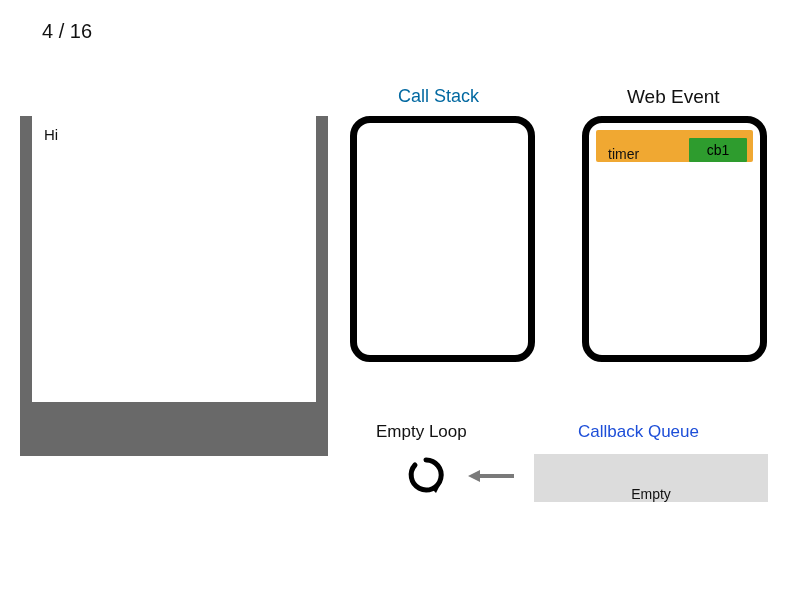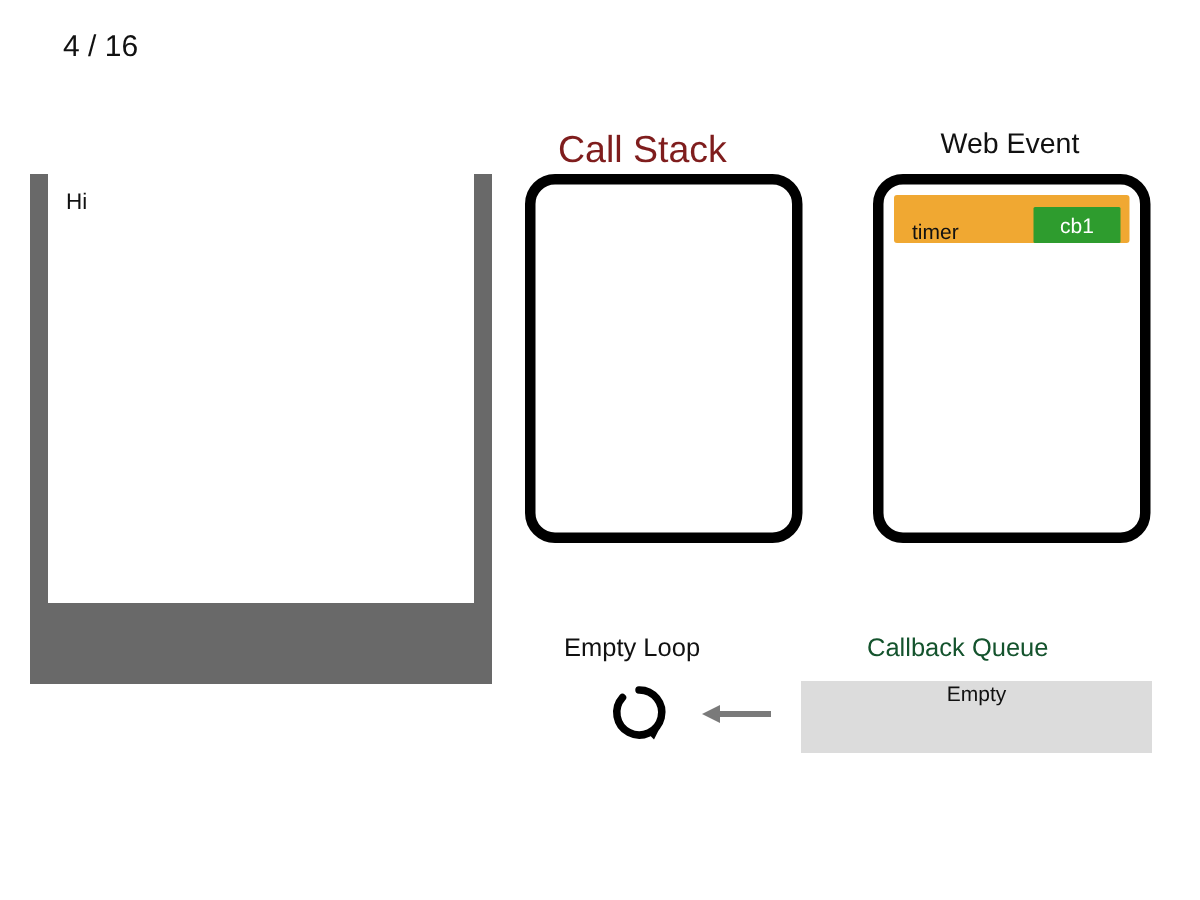--- a/index.html
+++ b/index.html
@@ -39,23 +39,23 @@
       padding: 10px 12px;
     }
     .console-line {
       font-size: 15px;
       color: #111;
       margin-bottom: 10px;
     }
     .stack-title {
       position: absolute;
       top: 86px;
-      left: 372px;
-      font-size: 25px;
-      color: #7f1d1d;
+      left: 398px;
+      font-size: 18px;
+      color: #0369a1;
     }
     .apis-title {
       position: absolute;
       top: 86px;
       left: 627px;
       font-size: 19px;
       color: #111;
     }
     .rounded-box {
       position: absolute;
@@ -76,21 +76,21 @@
       padding: 0 6px;
       gap: 12px;
     }
     .timer-label {
       font-size: 14px;
       color: #111;
       margin-left: 6px;
     }
     .cb-block {
       background: #2e9c2e;
-      color: #ffffff;
+      color: #000000;
       font-size: 14px;
       width: 58px;
       height: 24px;
       display: flex;
       align-items: center;
       justify-content: center;
       border-radius: 1px;
       margin-left: auto;
     }
     .loop-title {
@@ -98,21 +98,21 @@
       top: 422px;
       left: 376px;
       font-size: 17px;
       color: #111;
     }
     .queue-title {
       position: absolute;
       top: 422px;
       left: 578px;
       font-size: 17px;
-      color: #14532d;
+      color: #1d4ed8;
     }
     .loop-icon {
       position: absolute;
       top: 455px;
       left: 406px;
       width: 40px;
       height: 40px;
     }
     .arrow-left {
       position: absolute;
@@ -122,21 +122,21 @@
       height: 20px;
     }
     .queue-box {
       position: absolute;
       top: 454px;
       left: 534px;
       width: 234px;
       height: 48px;
       background: #dcdcdc;
       display: flex;
-      align-items: flex-start;
+      align-items: flex-end;
       justify-content: center;
       font-size: 14px;
       color: #111;
     }
   </style>
 </head>
 <body>
 
 <div class="step-counter">
   <span>4</span>

